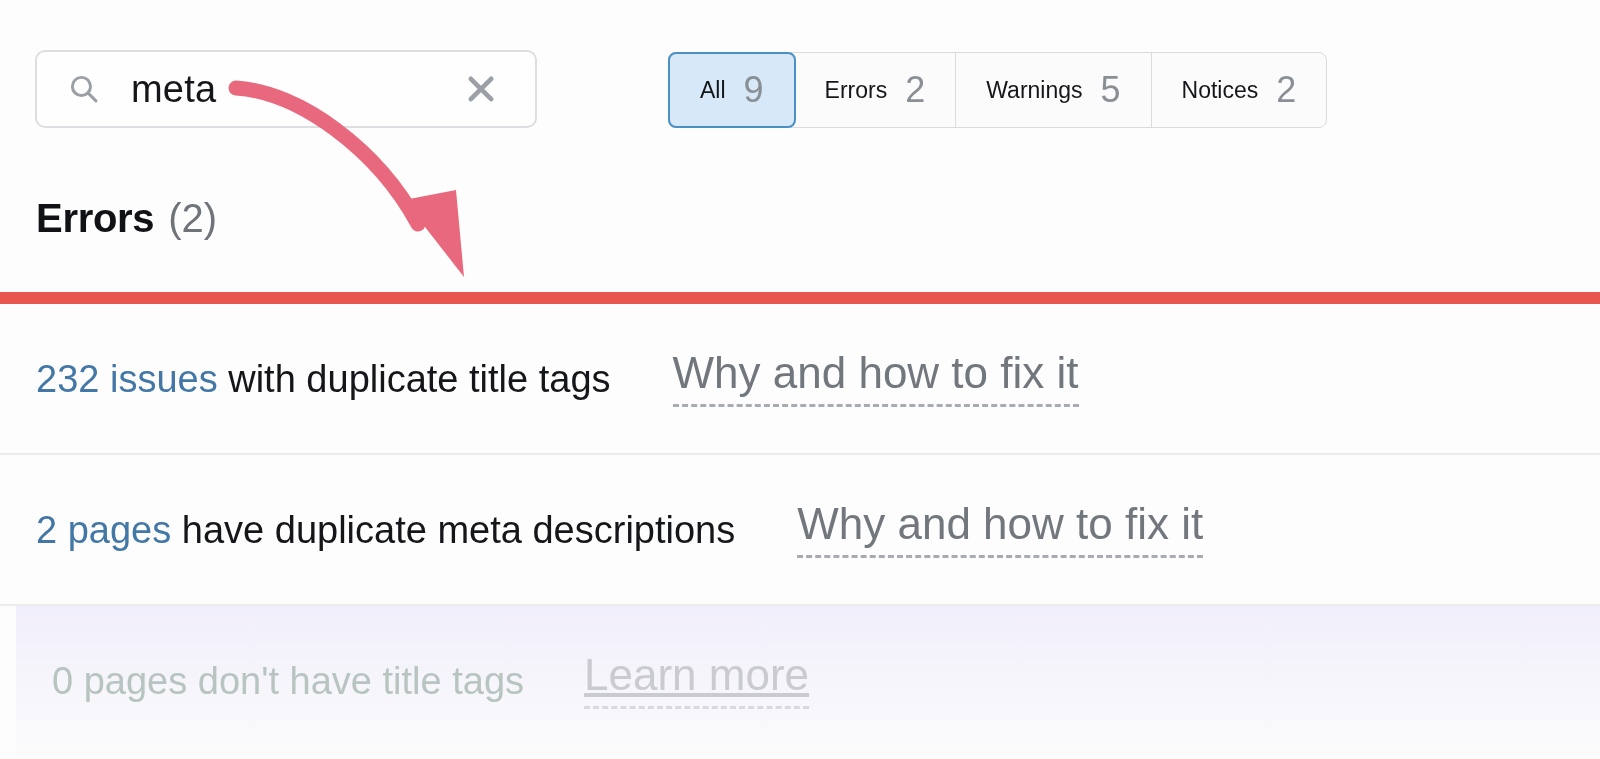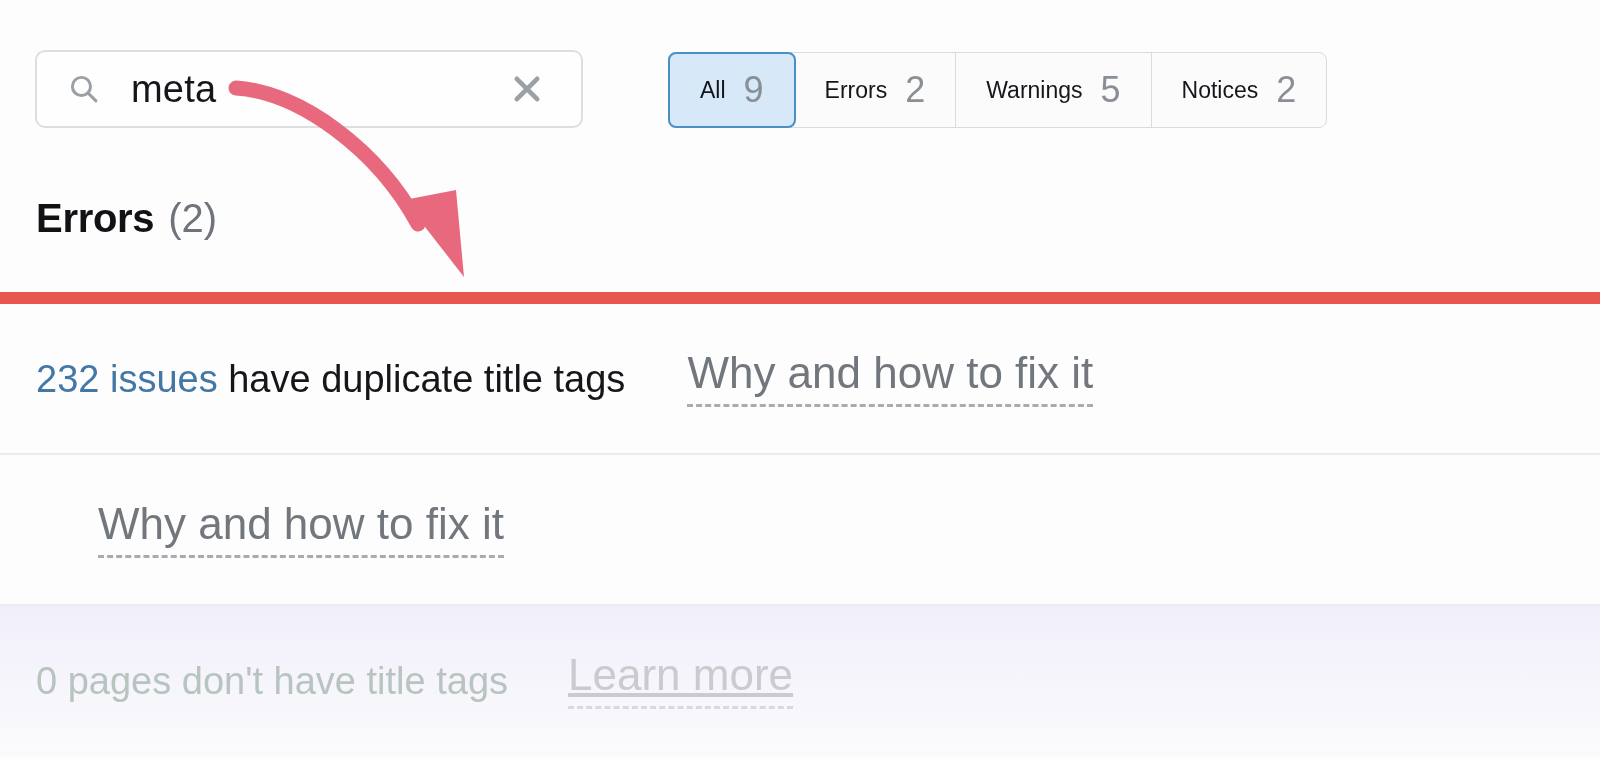--- a/index.html
+++ b/index.html
@@ -28,21 +28,21 @@
     left: 0;
     top: 0;
     width: 1600px;
     height: 180px;
   }
 
   .search-box {
     position: absolute;
     left: 35px;
     top: 50px;
-    width: 548px;
+    width: 502px;
     height: 78px;
     box-sizing: border-box;
     border: 2px solid #dcdee1;
     border-radius: 10px;
     background: #fefefe;
     display: flex;
     align-items: center;
   }
   .search-icon {
     margin-left: 30px;
@@ -179,20 +179,21 @@
     white-space: nowrap;
     padding-bottom: 9px;
     border-bottom: 3px dashed #a8acb2;
     cursor: pointer;
   }
 
   .row.disabled {
     height: 150px;
     border-bottom: none;
     background: linear-gradient(to bottom, #f1eefb 0%, #f5f4fb 42%, #fbfbfc 100%);
+    margin-left: 16px;
   }
   .row.disabled .row-text { color: #b7c4c0; }
   .row.disabled .fix-link {
     color: #c9cbcf;
     border-bottom-color: #d7d9dd;
     margin-left: 60px;
     text-decoration: underline;
   }
 
   
@@ -248,25 +249,26 @@
   <div class="section-head">
     <span class="section-title">Errors</span>
     <span class="section-count">(2)</span>
   </div>
 
   <div class="red-bar"></div>
 
   <div class="rows">
 
     <div class="row">
-      <span class="row-text"><span class="row-link">232 issues</span><span> have duplicate title tags</span></span>
+      <span class="row-text"><span class="row-link">232 issues</span><span> with duplicate title tags</span></span>
       <span class="fix-link">Why and how to fix it</span>
     </div>
 
     <div class="row">
+      <span class="row-text"><span class="row-link">2 pages</span><span> have duplicate meta descriptions</span></span>
       <span class="fix-link">Why and how to fix it</span>
     </div>
 
     <div class="row disabled">
       <span class="row-text"><span>0 pages</span><span> don't have title tags</span></span>
       <span class="fix-link">Learn more</span>
     </div>
 
   </div>
 

